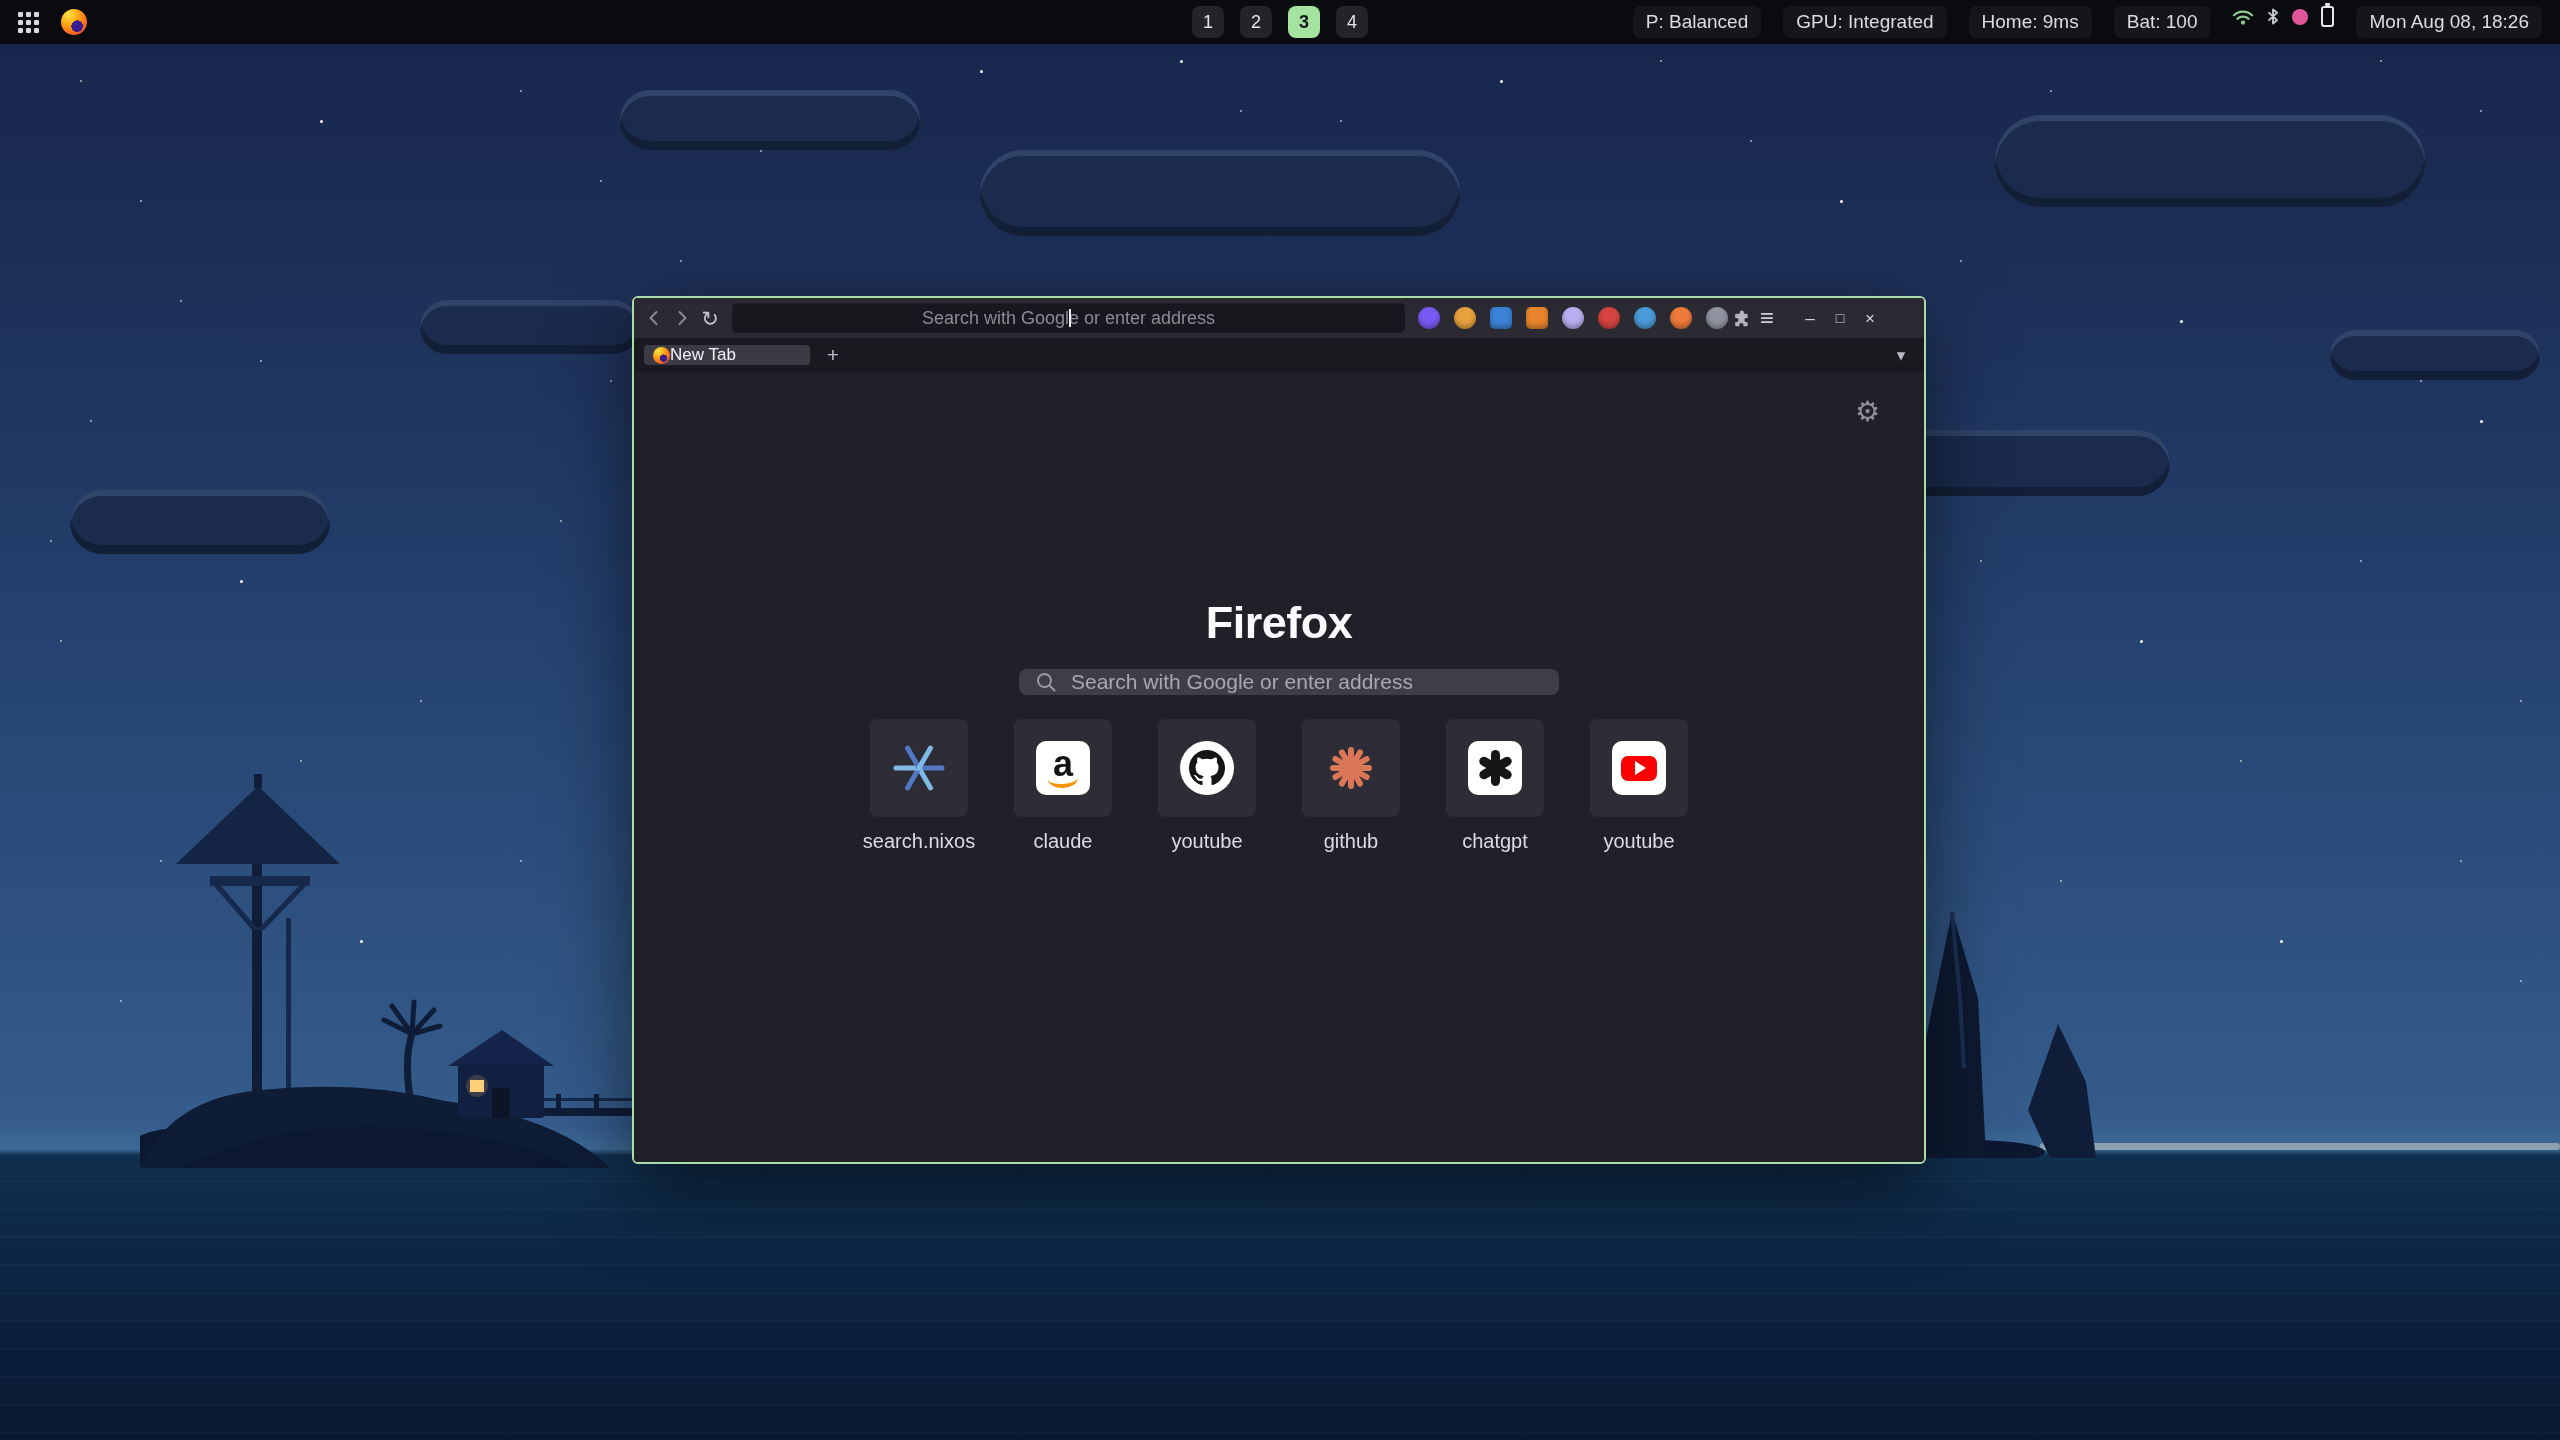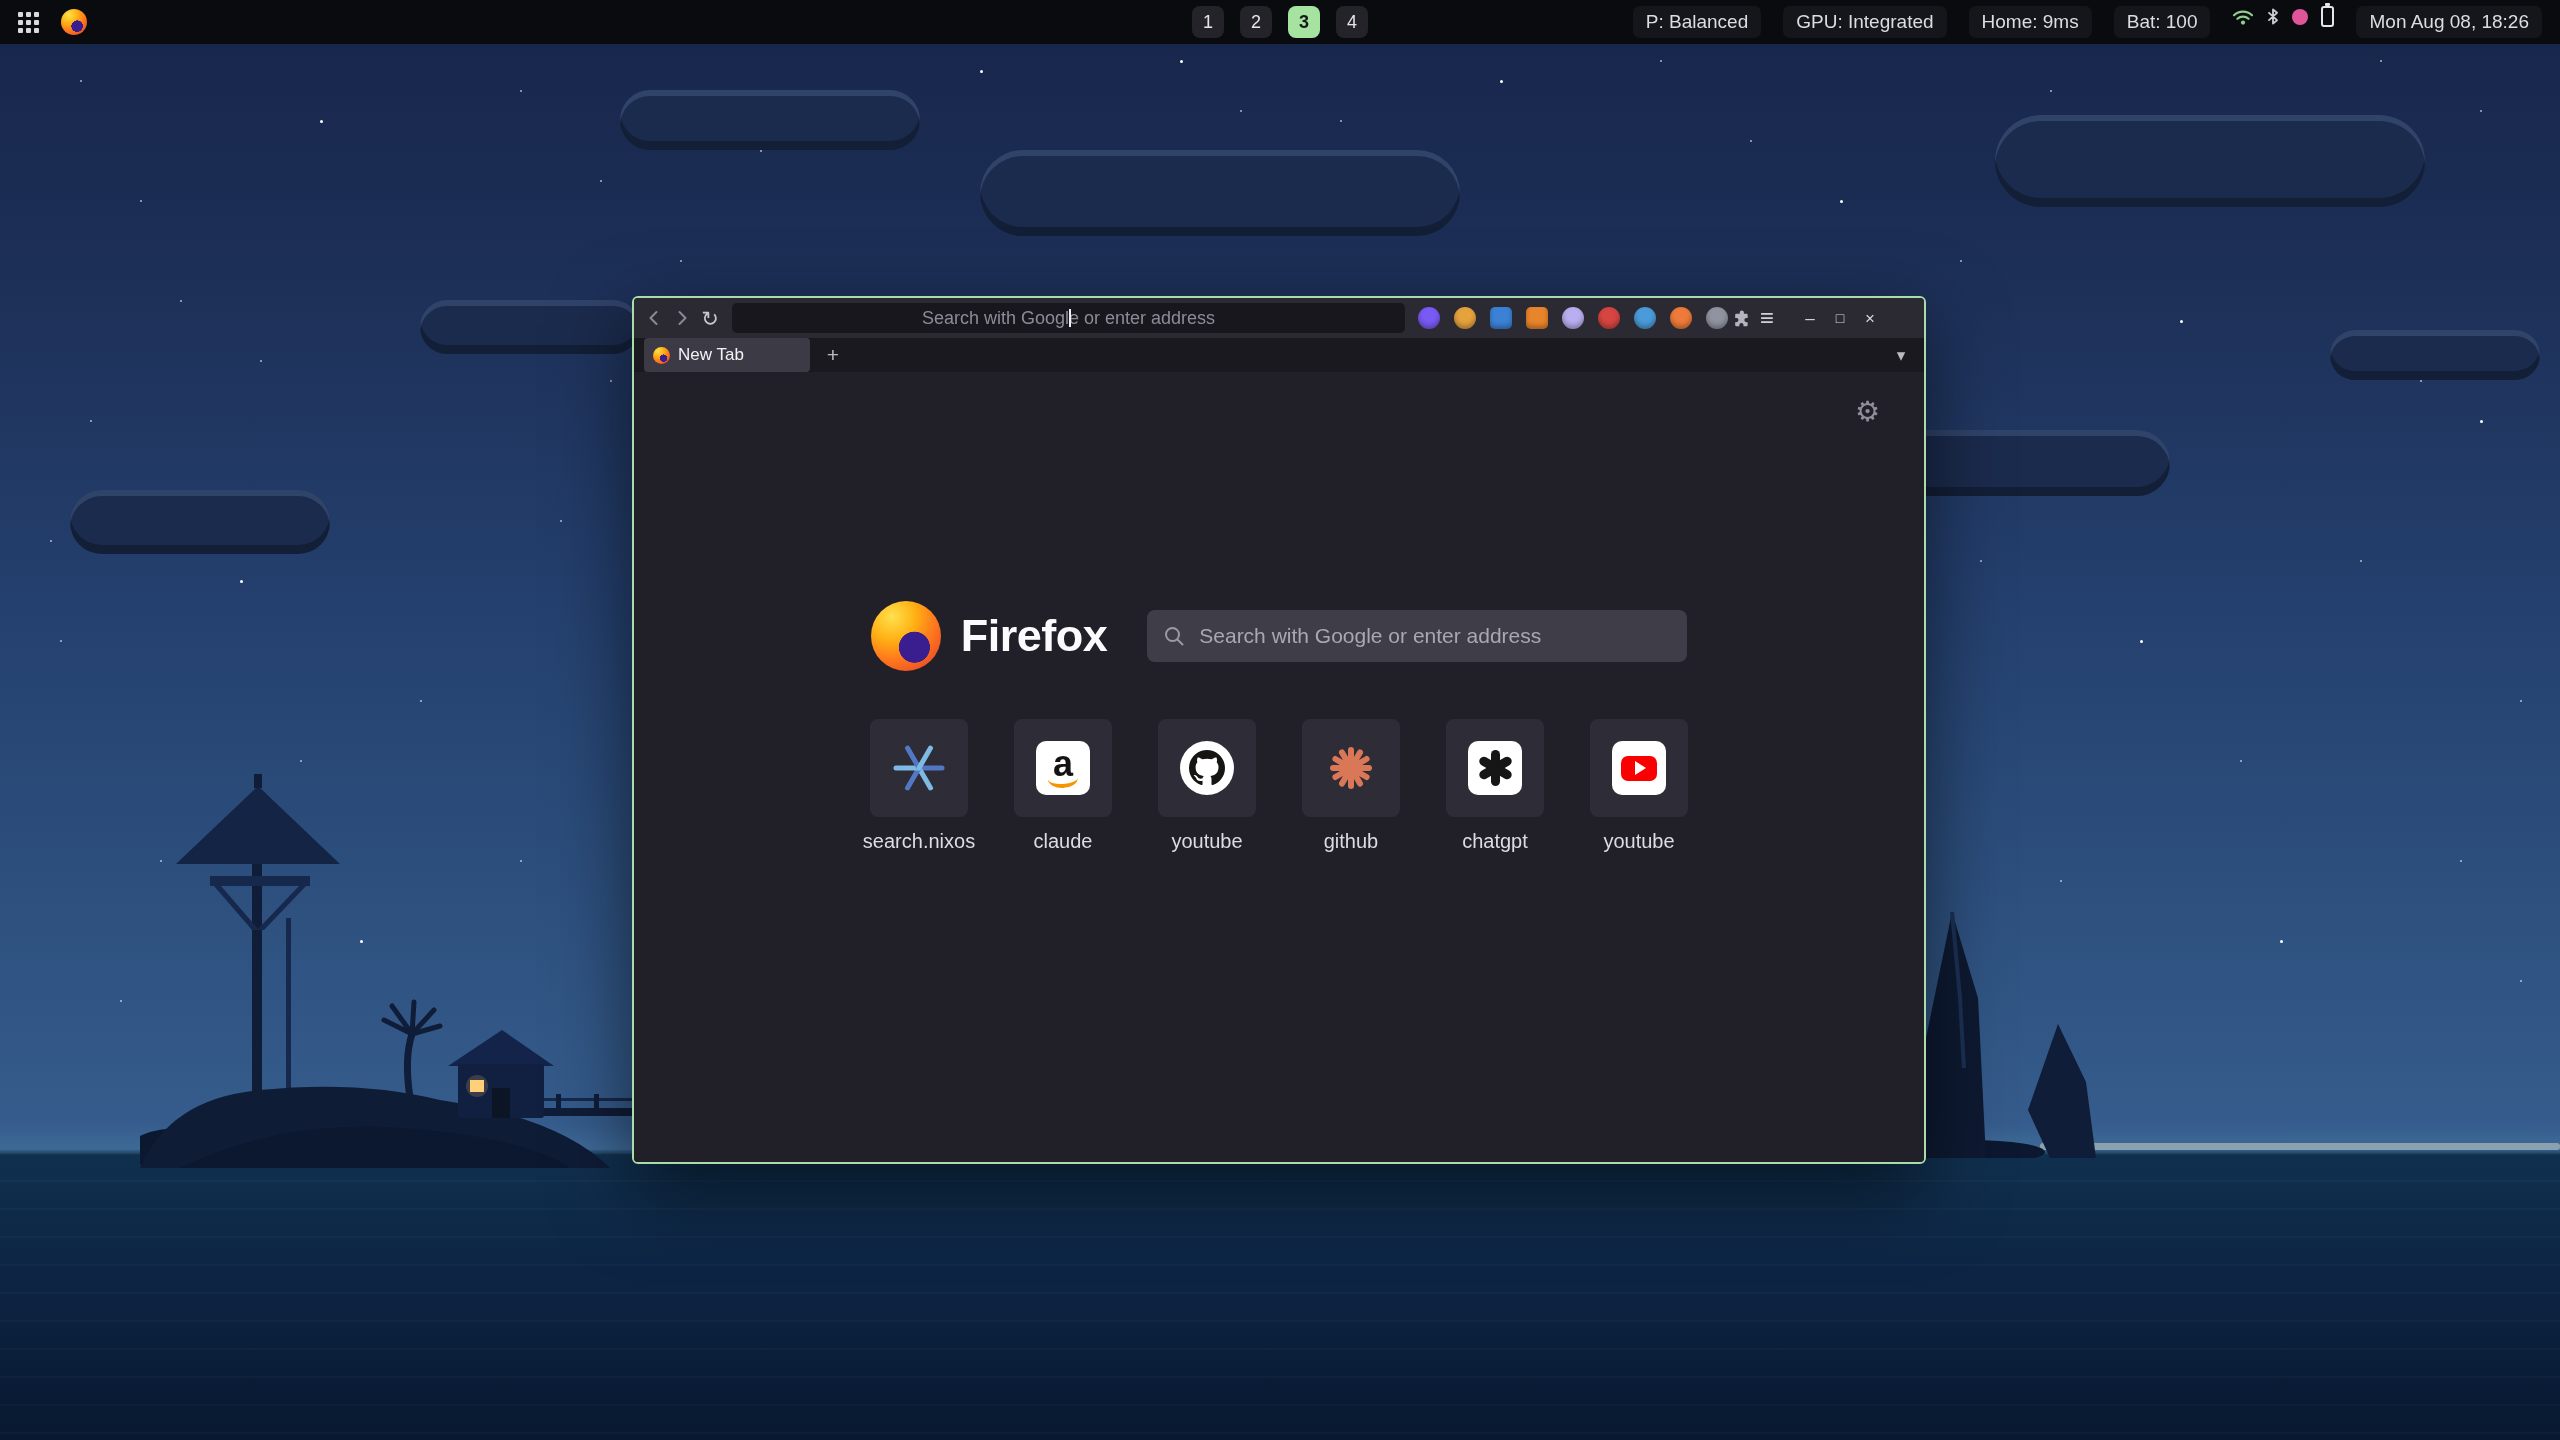--- a/index.html
+++ b/index.html
@@ -98,32 +98,32 @@
   .e1{background:#7a5af5;} .e2{background:#e6a23c;} .e3{background:#3b82d6;}
   .e4{background:#e8852c;} .e5{background:#b9aef0;} .e6{background:#d64541;}
   .e7{background:#4a9bd9;} .e8{background:#ef7b3a;} .e9{background:#9094a0;}
   .tool-ic { width:26px; height:26px; display:flex; align-items:center; justify-content:center; color:#c9c9d2; cursor:pointer; }
   .hamburger { font-size:24px; line-height:1; color:#d0d0d8; }
   .win-controls { display:flex; gap:2px; margin-left:16px; }
   .wc { width:28px; height:28px; display:flex; align-items:center; justify-content:center; color:#d6d6dd; border-radius:4px; cursor:pointer; font-size:17px; line-height:1; }
   .wc.max { font-size:14px; }
 
   .tabstrip { height:34px; flex:0 0 auto; background:#1a1920; display:flex; align-items:center; padding:0 10px; gap:10px; }
-  .tab { display:flex; align-items:center; gap:8px; width:166px; height:34px; background:#3c3b45;
+  .tab { display:flex; align-items:center; gap:0; width:166px; height:20px; background:#3c3b45;
     border-radius:4px; padding:0 9px; color:#f2f2f5; font-size:17px; cursor:pointer; }
   .tab-title { overflow:hidden; white-space:nowrap; text-overflow:ellipsis; }
   .tab-plus { width:26px; height:26px; display:flex; align-items:center; justify-content:center;
     color:#b9b9c3; font-size:21px; border-radius:4px; cursor:pointer; }
   .tab-chevron { margin-left:auto; width:26px; text-align:center; color:#b9b9c3; font-size:17px; cursor:pointer; }
 
   .content { flex:1; position:relative; background:#211f28; }
   .gear { position:absolute; top:26px; right:44px; font-size:28px; line-height:1; color:#8f8f9b; cursor:pointer; }
 
   .hero { position:absolute; left:0; right:0; top:229px; height:70px;
-    display:flex; align-items:center; justify-content:center; gap:20px; }
+    display:flex; align-items:center; justify-content:center; gap:20px;flex-direction:column; }
   .wordmark { font-size:45px; font-weight:700; color:#fbfbfe; letter-spacing:-.5px; }
   .search { width:540px; height:52px; background:#3f3e48; border-radius:8px;
     display:flex; align-items:center; gap:12px; padding:0 16px; margin-left:20px; }
   .search input { flex:1; background:transparent; border:none; outline:none; font-size:21px; color:#e8e8ee; font-family:inherit; }
   .search input::placeholder { color:#a8a8b3; }
 
   .tiles { position:absolute; left:0; right:0; top:347px; display:flex; justify-content:center; gap:46px; }
   .tile-wrap { width:98px; display:flex; flex-direction:column; align-items:center; gap:13px; cursor:pointer; }
   .tile { width:98px; height:98px; background:#2e2d37; border-radius:8px; display:flex; align-items:center; justify-content:center; }
   .tile-label { font-size:20px; color:#dcdce2; white-space:nowrap; }

